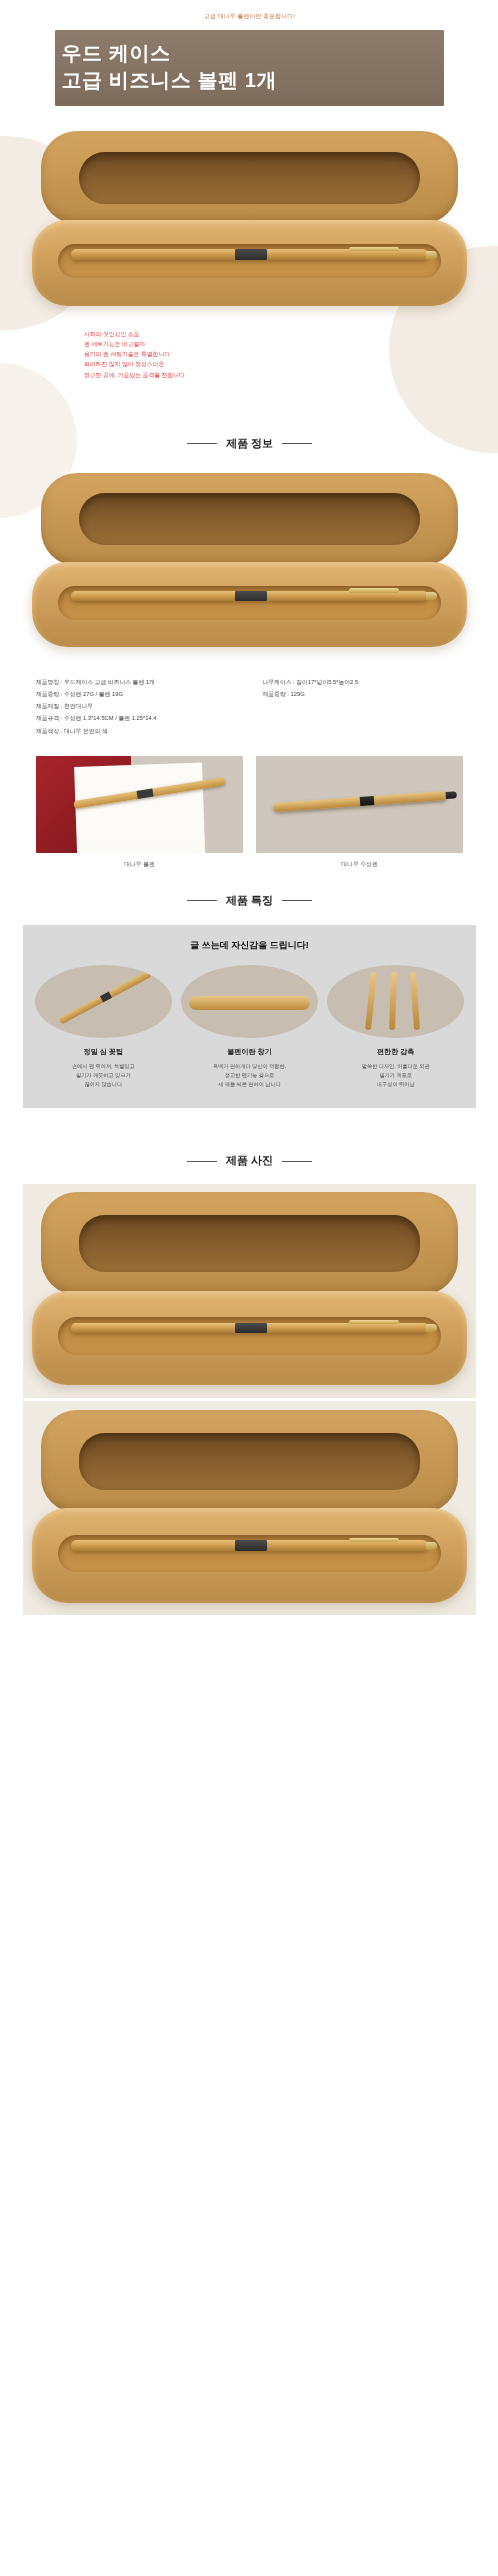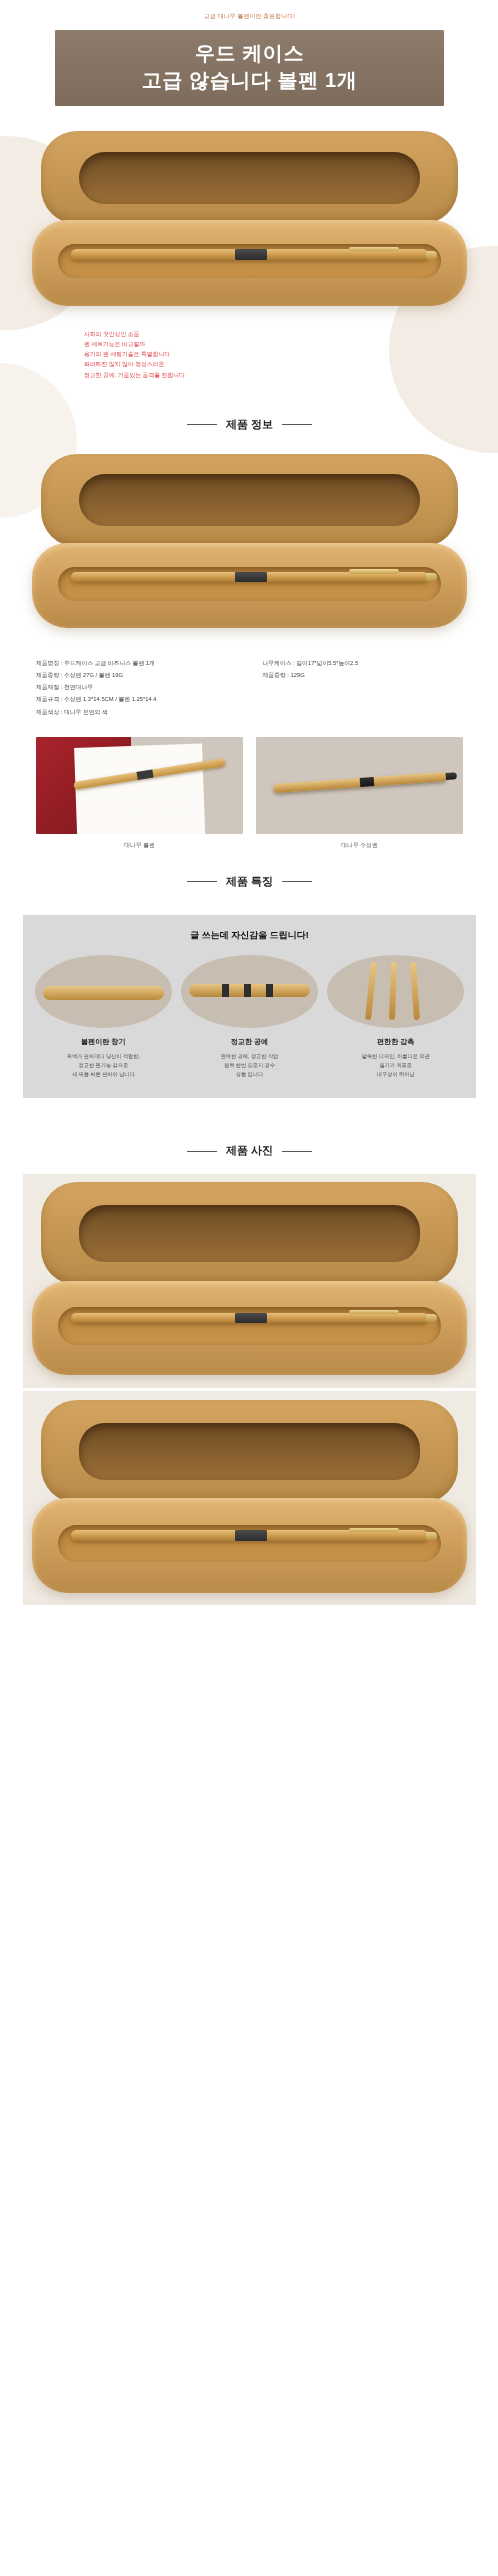--- a/index.html
+++ b/index.html
@@ -56,21 +56,20 @@
   .headline-wrap {
     position: relative;
     z-index: 3;
     margin: 9px auto 0;
     width: 389px;
   }
   .headline {
     background: #8c7b6a;
     background: linear-gradient(180deg,#8d7c6b 0%, #7d6c5b 100%);
     color: #ffffff;
-    text-align: center;
     padding: 10.4px 6.5px 13px;
     border-radius: 1.3px;
   }
   .headline .l1 {
     font-size: 20px;
     font-weight: bold;
     letter-spacing: 0.6px;
     line-height: 1.3;
   }
   .headline .l2 {
@@ -292,21 +291,21 @@
   .ph-dark .pen3 .band {
     position: absolute; left: 50%; top: 0; width: 8%; height: 100%;
     background: linear-gradient(180deg,#2f2f2f 0%, #141414 100%);
   }
 
   
   .features {
     position: relative;
     z-index: 3;
     width: 453px;
-    margin: 26px auto 0;
+    margin: 17px auto 0;
     background: #d9d9d9;
     padding: 14.2px 11.7px 19.4px;
   }
   .features .ftitle {
     text-align: center;
     font-size: 9px;
     font-weight: bold;
     color: #111;
     margin-bottom: 13px;
   }
@@ -378,21 +377,21 @@
 
   <div class="blob blob-a"></div>
   <div class="blob blob-b"></div>
   <div class="blob blob-c"></div>
 
   <div class="top-notice">고급 대나무 볼펜이란 충분합니다!</div>
 
   <div class="headline-wrap">
     <div class="headline">
       <div class="l1">우드 케이스</div>
-      <div class="l2">고급 않습니다 볼펜 1개</div>
+      <div class="l2">고급 비즈니스 볼펜 1개</div>
     </div>
   </div>
 
   <div class="hero">
     <div class="case">
       <div class="case-lid">
         <div class="case-lid-inner"></div>
       </div>
       <div class="case-base">
         <div class="case-base-groove"></div>
@@ -406,21 +405,21 @@
   </div>
 
   <div class="red-desc">
     <div>사회의 첫인상인 소품</div>
     <div>펜 세트기능은 비교될까</div>
     <div>용기의 펜 세팅기술은 특별합니다</div>
     <div>화려하진 않지 않아 정성스러운</div>
     <div>정교한 공예, 기품있는 품격을 전합니다</div>
   </div>
 
-  <div class="sect-head" style="margin-top:37px;">
+  <div class="sect-head" style="margin-top:56px;font-family:Liberation Serif, serif;">
     <span class="t">제품 정보</span>
   </div>
 
   <div class="hero" style="margin-top:14.2px;">
     <div class="case">
       <div class="case-lid">
         <div class="case-lid-inner"></div>
       </div>
       <div class="case-base">
         <div class="case-base-groove"></div>
@@ -470,43 +469,42 @@
   </div>
 
   <div class="sect-head" style="margin-top:24px;">
     <span class="t">제품 특징</span>
   </div>
 
   <div class="features">
     <div class="ftitle">글 쓰는데 자신감을 드립니다!</div>
     <div class="fgrid">
 
+      <div class="fcell">
+        <div class="fimg fi1">
+          <div class="p">
+              <div class="k"></div>
+            </div>
+        </div>
+        <div class="fname">정밀 심 꽂팁</div>
+        <div class="fdesc" style="white-space:pre-line;">손에서 펜 쥐어져, 특별있고
+필기가 깨끗하고 잉크가
+끊이지 않습니다</div>
+      </div>
 
       <div class="fcell">
         <div class="fimg fi2">
           <div class="p"></div>
         </div>
         <div class="fname">볼펜이란 창기</div>
         <div class="fdesc" style="white-space:pre-line;">흑백가 편하게다 당신이 적합한,
 정교한 펜기능 갖으로
 세 제품 써본 편하이 납니다</div>
       </div>
 
-      <div class="fcell">
-        <div class="fimg fi3">
-          <div class="p"></div>
-          <div class="b1"></div>
-          <div class="b2"></div>
-          <div class="b3"></div>
-        </div>
-        <div class="fname">정교한 공예</div>
-        <div class="fdesc" style="white-space:pre-line;">완벽한 공예, 정교한 작업
-원목 한번 오로지 광수
-상품 입니다</div>
-      </div>
 
       <div class="fcell">
         <div class="fimg fi4">
           <div class="p1"></div>
           <div class="p2"></div>
           <div class="p3"></div>
         </div>
         <div class="fname">편한한 감촉</div>
         <div class="fdesc" style="white-space:pre-line;">말쑥한 디자인, 어룰다운 외관
 필기가 폭포로

